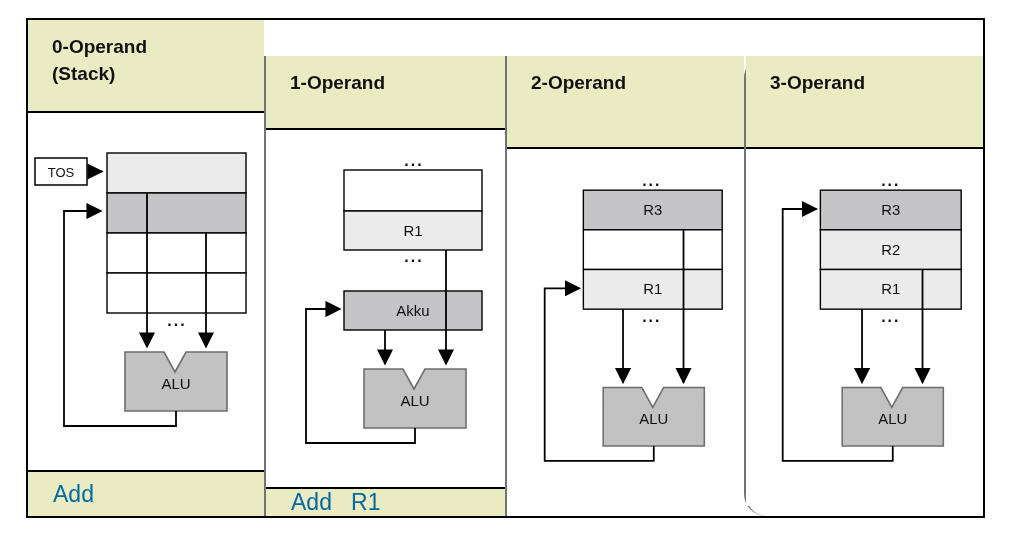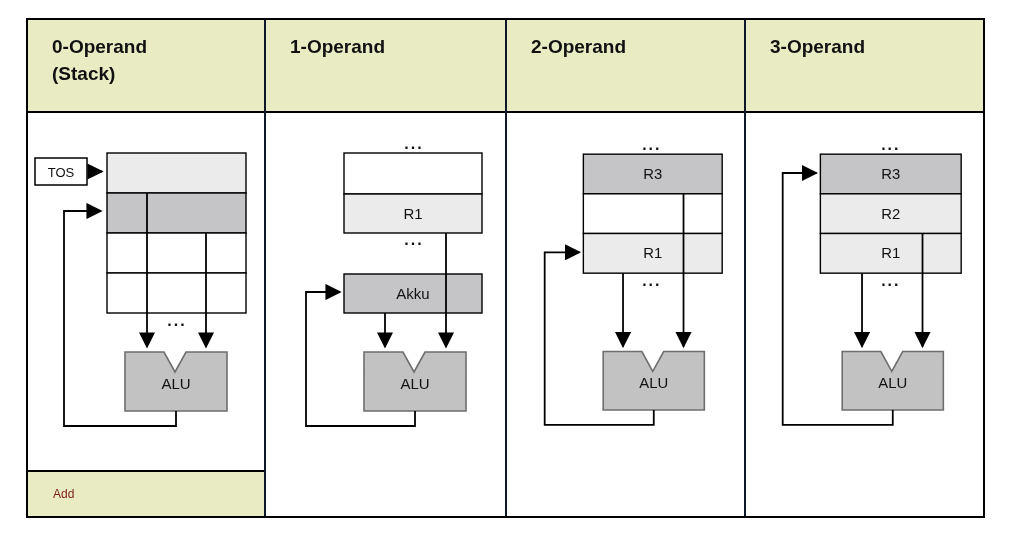--- a/index.html
+++ b/index.html
@@ -1,30 +1,30 @@
 <!DOCTYPE html>
 <html><head>
 <meta charset="utf-8">
 <style>
   html,body{margin:0;padding:0;background:#fff;}
   .page{position:relative;width:1009px;height:541px;background:#fff;
         font-family:"Liberation Sans",sans-serif;overflow:hidden;}
   .isa-table{position:absolute;left:26px;top:18px;width:959px;height:500px;
         border:2px solid #000;display:flex;box-sizing:border-box;background:#fff;}
   .col{display:flex;flex-direction:column;box-sizing:border-box;}
-  .col+.col{border-left:2px solid #0f172a;}
-  .c1{width:236px;} .c2{width:241px;} .c3{width:239px;} .c4{width:239px;}
+  .col+.col{border-left:2px solid #737373;margin-top:36px;}
+  .c1{width:236px;} .c2{width:241px;} .c3{width:239px;} .c4{width:239px;border-radius:22px;}
   .hdr{height:78px;border-bottom:2px solid #000;background:#e9ebc3;
        padding:13px 10px 0 24px;box-sizing:content-box;
        font-size:19px;font-weight:bold;color:#111;line-height:27px;}
   .diag{height:357px;background:#fff;position:relative;}
   .diag svg{display:block;width:100%;height:100%;}
   .instr{flex:1;border-top:2px solid #000;background:#e9ebc3;
        display:flex;align-items:center;padding-left:25px;
-       font-size:12px;color:#7f1d1d;white-space:pre;}
+       font-size:23px;color:#0369a1;white-space:pre;}
   text{font-family:"Liberation Sans",sans-serif;fill:#111;}
   .reg-label{font-size:15px;}
   .alu-label{font-size:15px;}
   .tos-label{font-size:13px;}
   .dots{font-size:16px;font-weight:bold;letter-spacing:2px;}
   .wire{stroke:#000;stroke-width:1.8;fill:none;}
   .boxline{stroke:#000;stroke-width:1.4;}
   .alu-shape{stroke-width:1.6;}
 </style>
 </head>
@@ -83,20 +83,23 @@
           <text x="148" y="132" text-anchor="middle" class="dots">...</text>
           <rect x="78" y="161" width="138" height="39" class="boxline" fill="#c5c5c7"></rect>
           <text x="147" y="186" text-anchor="middle" class="reg-label">Akku</text>
           <line x1="180" y1="120" x2="180" y2="234" class="wire" marker-end="url(#ah2)"></line>
           <line x1="119" y1="200" x2="119" y2="234" class="wire" marker-end="url(#ah2)"></line>
           <path d="M98 239 L137 239 L148 259 L159 239 L200 239 L200 298 L98 298 Z" class="alu-shape" stroke="#6e6e6e" fill="#c2c2c2"></path>
           <text x="149" y="276" text-anchor="middle" class="alu-label">ALU</text>
           <path d="M149 298 L149 313 L40 313 L40 179 L74 179" class="wire" marker-end="url(#ah2)"></path>
         </svg>
       </div>
+      <div class="instr">
+        <span>Add   R1</span>
+      </div>
     </div>
 
     <div class="col c3">
       <div class="hdr">
         <div>2-Operand</div>
         <div></div>
       </div>
       <div class="diag">
         <svg viewBox="0 0 239 357">
           <defs>

